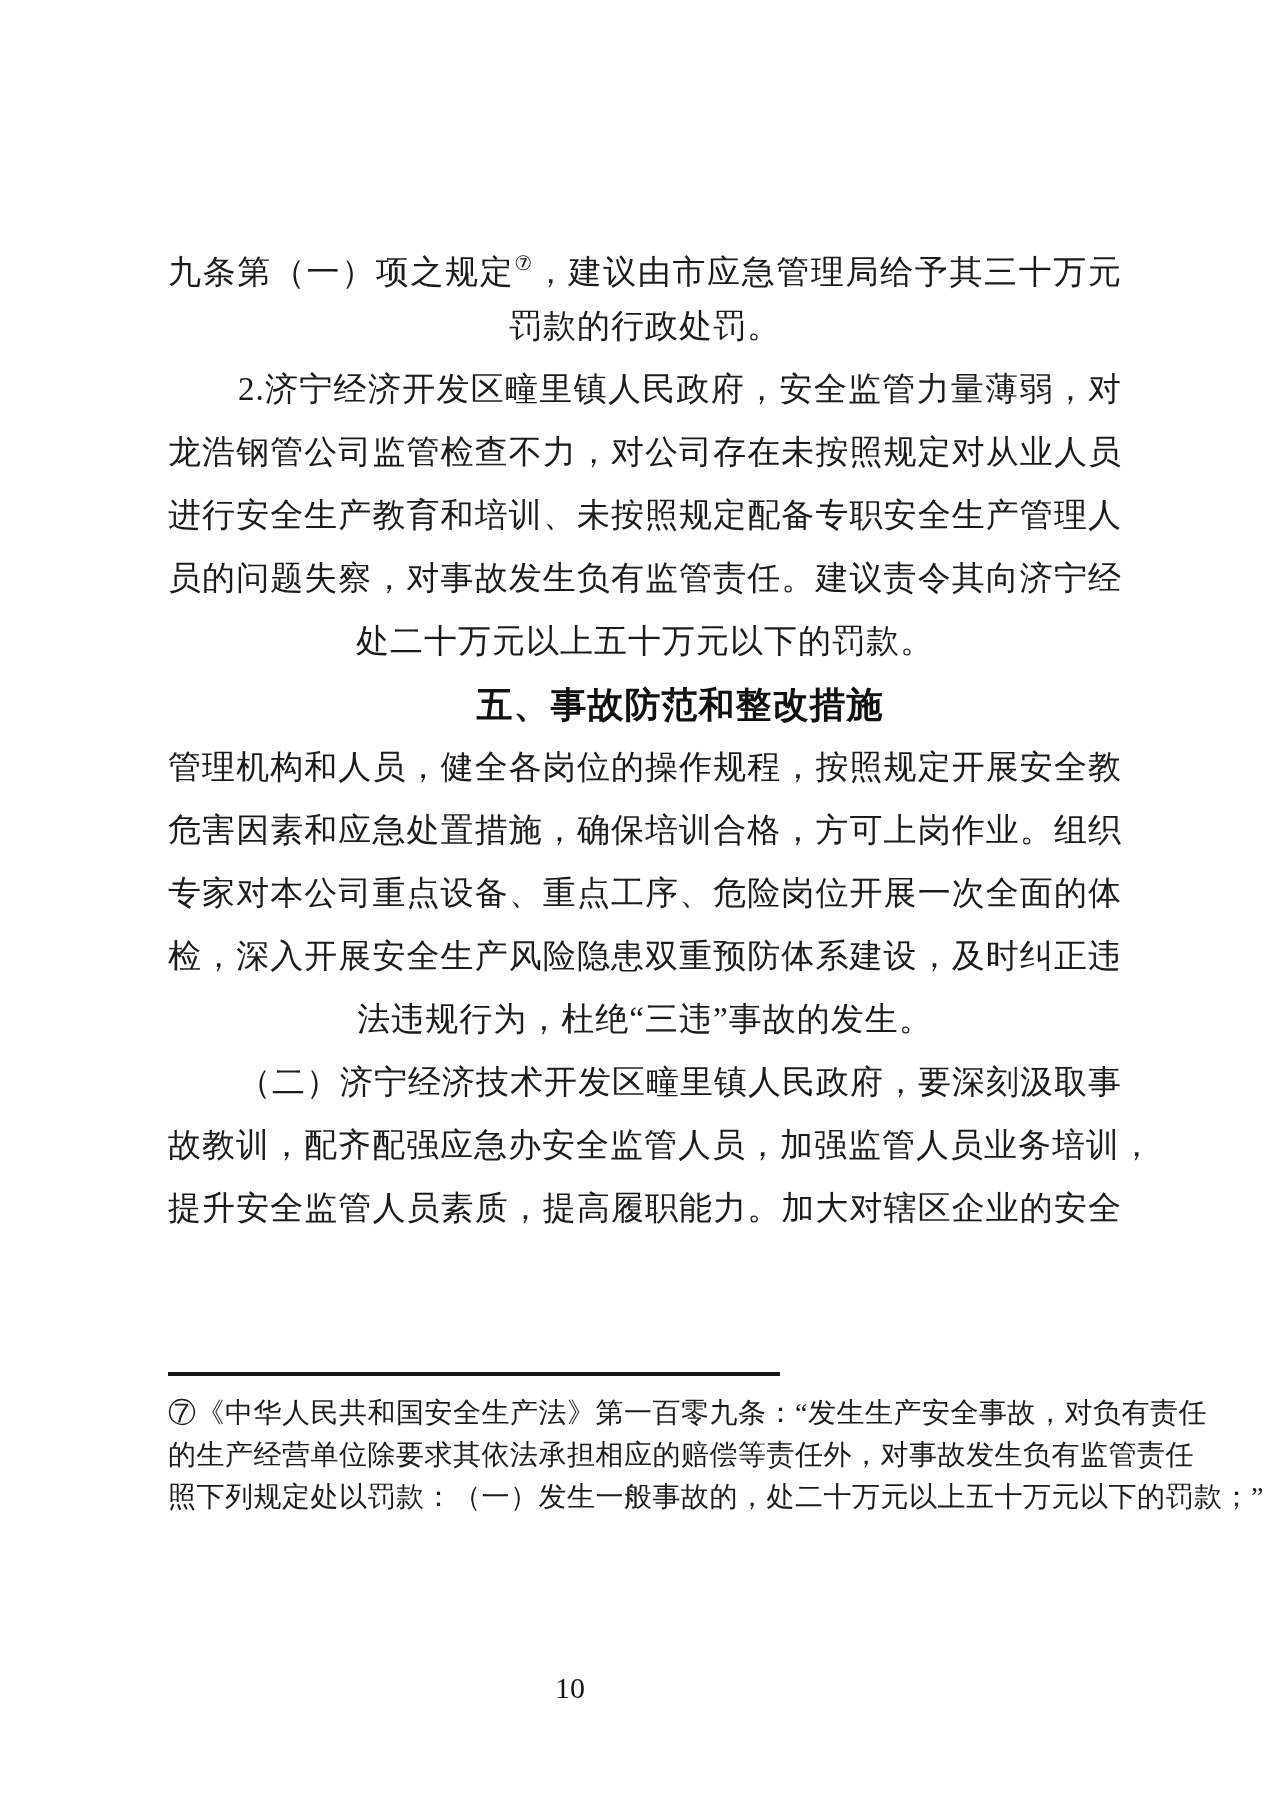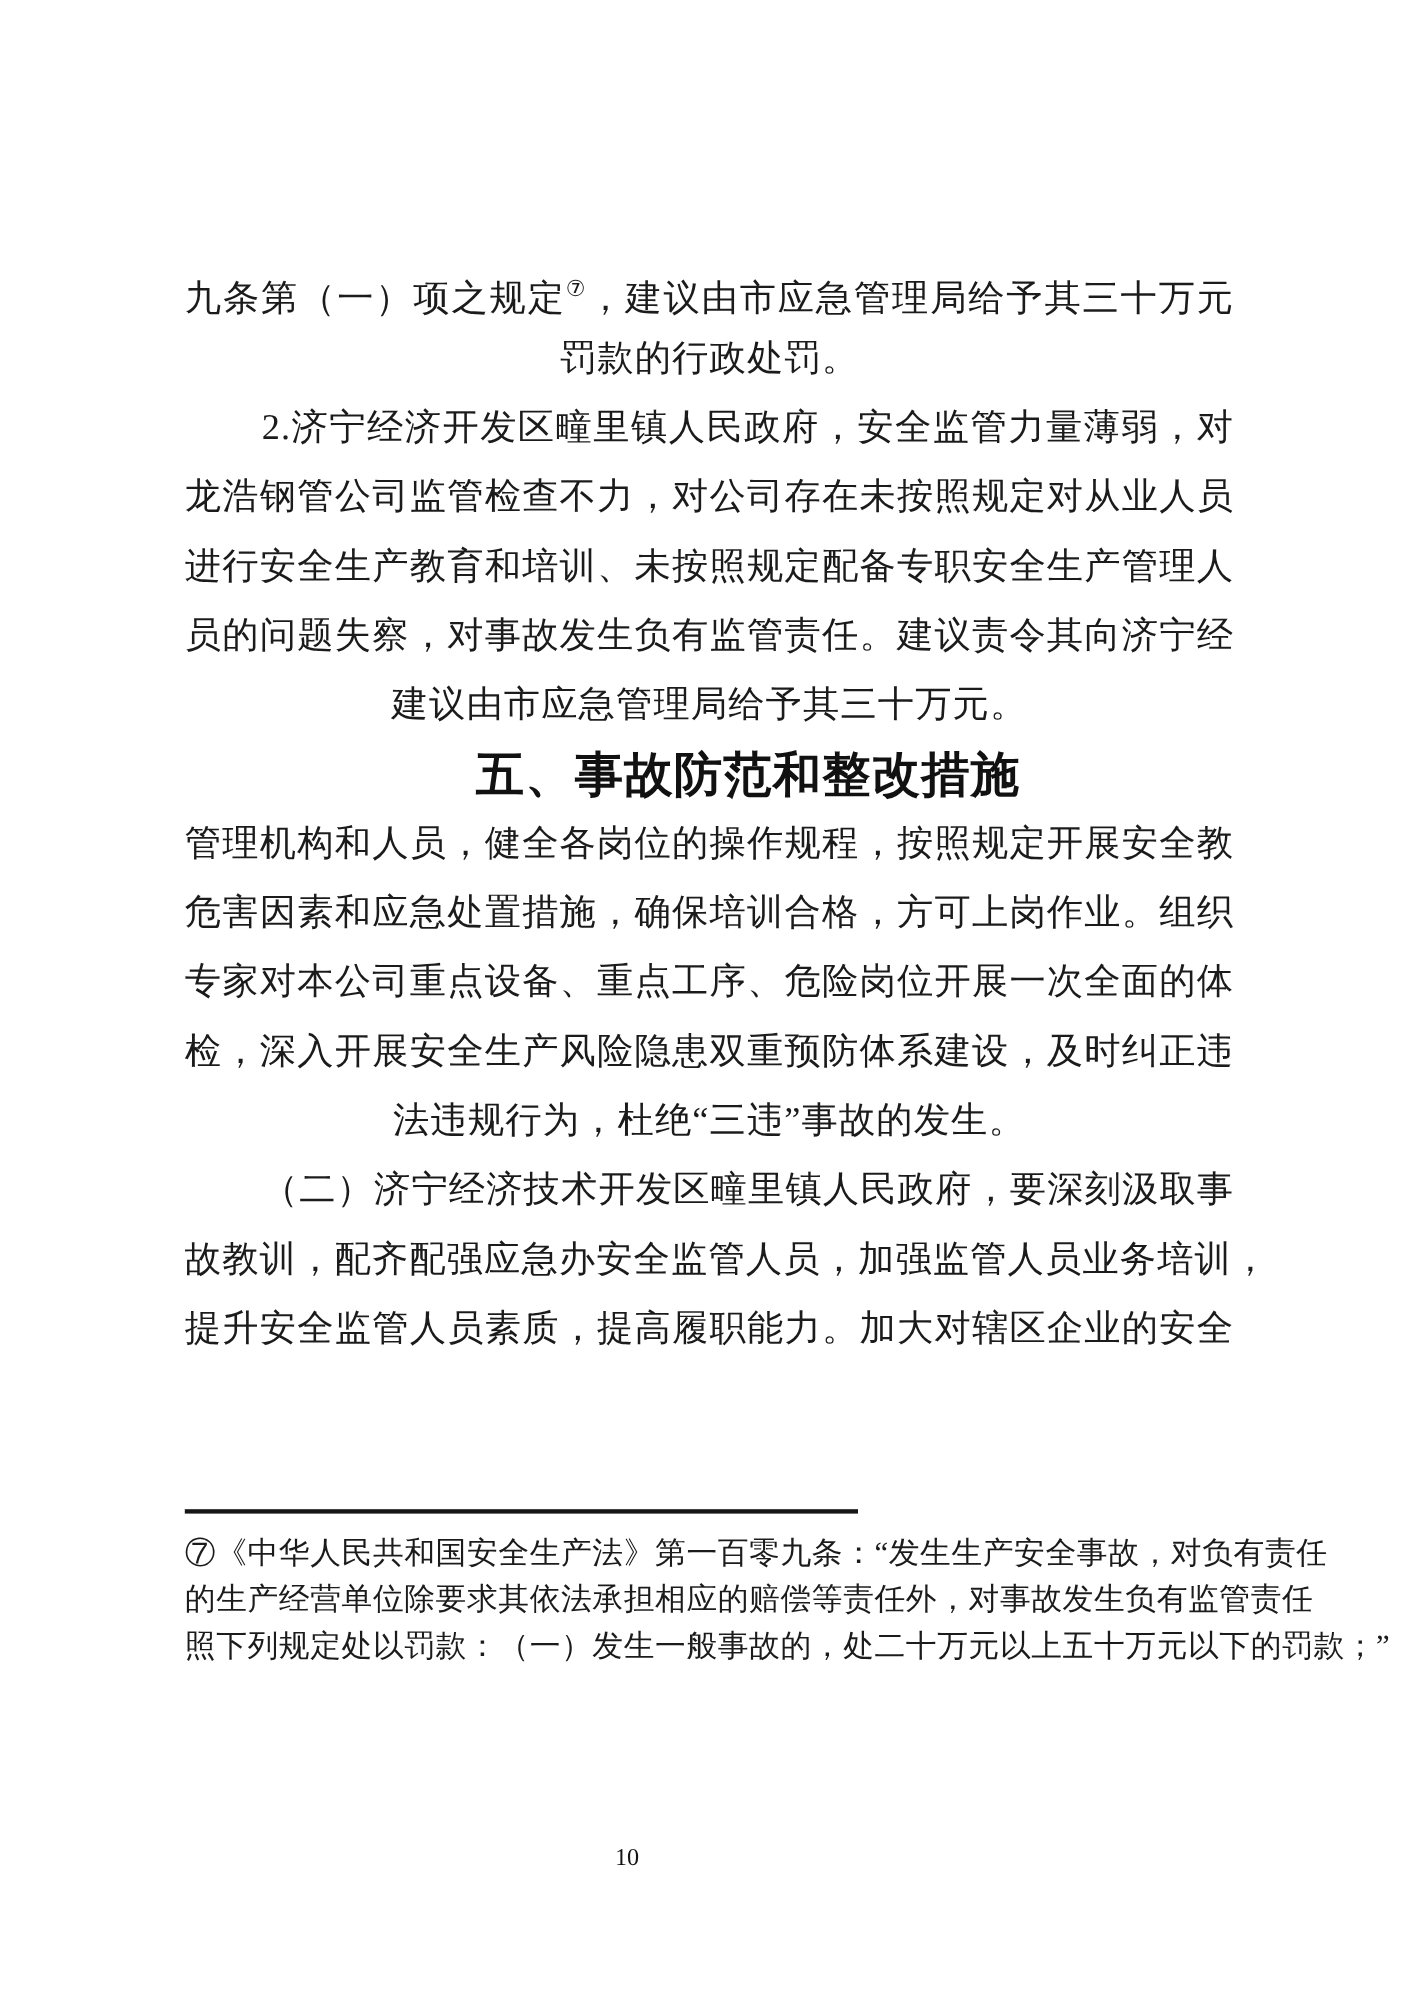--- a/index.html
+++ b/index.html
@@ -27,21 +27,21 @@
   .jfull{
     text-align:justify;
     text-align-last:justify;
     -moz-text-align-last:justify;
     text-justify:inter-character;
   }
   .ind{ text-indent:70px; }
   .heading{
     font-family:"Liberation Sans","DejaVu Sans",sans-serif;
     font-weight:700;
-    font-size:44px;
+    font-size:36px;
     color:#111;
   }
   .sup{
     font-size:20px;
     vertical-align:13px;
   }
   .fn-rule{
     position:absolute;
     left:168px;top:1372px;
     width:612px;height:0;
@@ -55,38 +55,38 @@
     font-size:28px;
     line-height:42px;
     height:42px;
     white-space:nowrap;
     letter-spacing:0.5px;
   }
   .page-number{
     position:absolute;
     left:0;top:1668px;width:1140px;
     text-align:center;
-    font-size:22px;
+    font-size:30px;
     line-height:40px;
     color:#141414;
   }
 </style>
 </head>
 <body>
 
 <div class="page">
 
   <div class="body-text">
     <div class="line jfull"><span>九条第（一）项之规定</span><span class="sup">⑦</span><span>，建议由市应急管理局给予其三十万元</span></div>
     <div class="line">罚款的行政处罚。</div>
     <div class="line ind jfull">2.济宁经济开发区疃里镇人民政府，安全监管力量薄弱，对</div>
     <div class="line jfull">龙浩钢管公司监管检查不力，对公司存在未按照规定对从业人员</div>
     <div class="line jfull">进行安全生产教育和培训、未按照规定配备专职安全生产管理人</div>
     <div class="line jfull">员的问题失察，对事故发生负有监管责任。建议责令其向济宁经</div>
-    <div class="line">建议由市应急管理局给予其三十万元。</div>
+    <div class="line">处二十万元以上五十万元以下的罚款。</div>
     <div class="line heading ind">五、事故防范和整改措施</div>
     <div class="line jfull">管理机构和人员，健全各岗位的操作规程，按照规定开展安全教</div>
     <div class="line jfull">危害因素和应急处置措施，确保培训合格，方可上岗作业。组织</div>
     <div class="line jfull">专家对本公司重点设备、重点工序、危险岗位开展一次全面的体</div>
     <div class="line jfull">检，深入开展安全生产风险隐患双重预防体系建设，及时纠正违</div>
     <div class="line">法违规行为，杜绝“三违”事故的发生。</div>
     <div class="line ind jfull">（二）济宁经济技术开发区疃里镇人民政府，要深刻汲取事</div>
     <div class="line jfull">故教训，配齐配强应急办安全监管人员，加强监管人员业务培训，</div>
     <div class="line jfull">提升安全监管人员素质，提高履职能力。加大对辖区企业的安全</div>
   </div>

